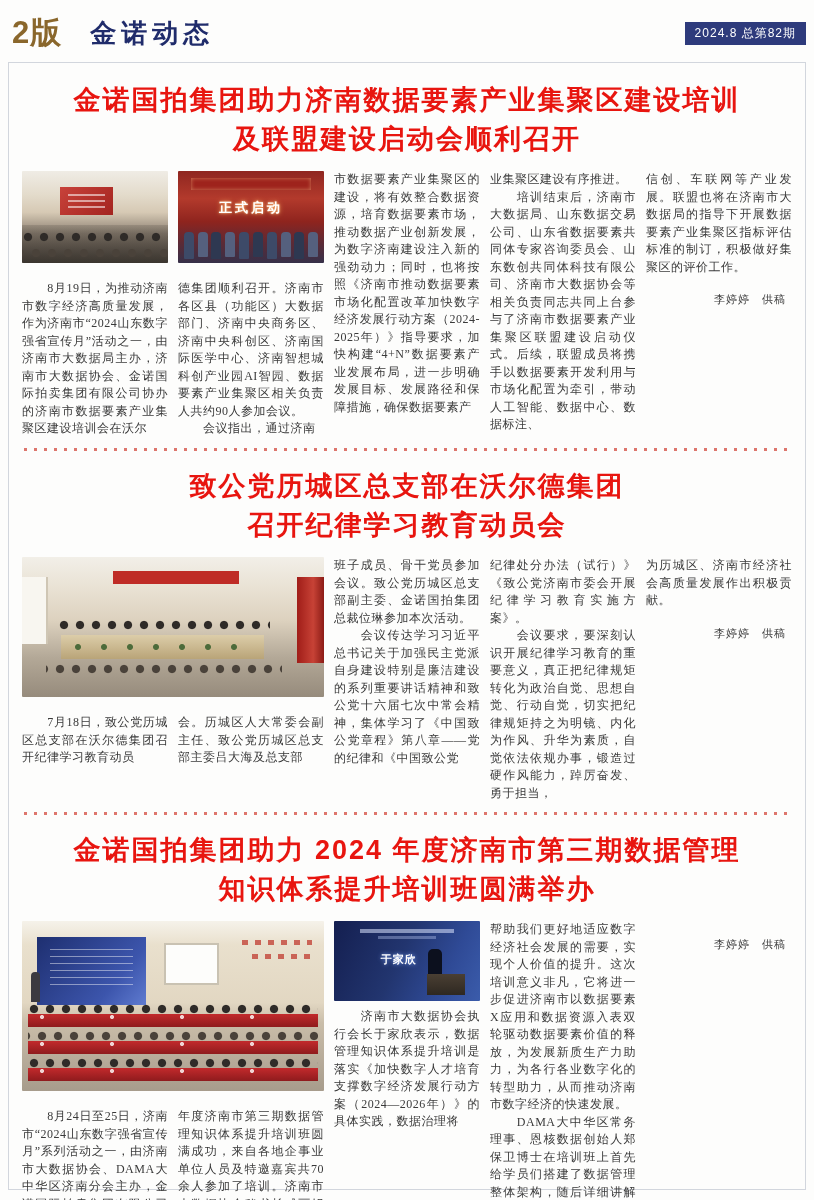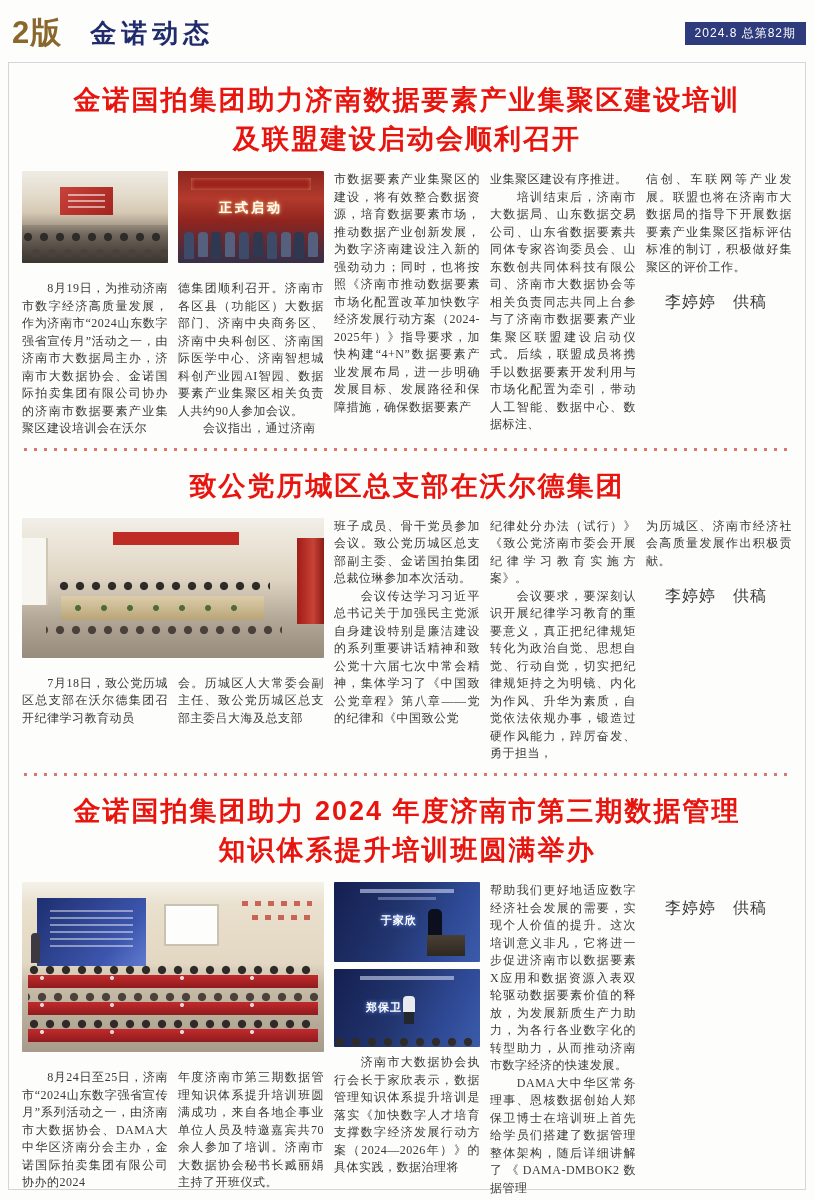--- a/index.html
+++ b/index.html
@@ -21,21 +21,21 @@
 
   .headline{margin:16px 0 12px;text-align:center;color:#e8150f;
             font-family:"Liberation Sans","DejaVu Sans",sans-serif;font-weight:800;
             font-size:27px;line-height:1.45;letter-spacing:2px;}
   .headline span{display:block;}
 
   .row{display:grid;grid-template-columns:repeat(5,1fr);column-gap:10px;}
   .span2{grid-column:span 2;}
   .body{margin:0;font-size:12px;line-height:17.5px;letter-spacing:0.5px;
         text-align:justify;white-space:pre-line;}
-  .byline{margin:16px 6px 0 0;font-size:16px;text-align:center;letter-spacing:1px;}
+  .byline{margin:16px 6px 0 0;font-size:11px;text-align:right;letter-spacing:1px;}
 
   .sep{height:3px;margin:10px 2px 6px;
        background-image:repeating-linear-gradient(90deg,#dd766d 0 3px,transparent 3px 10px);}
 
   
   .photo{position:relative;overflow:hidden;border-radius:1px;margin-bottom:17px;}
   .h92{height:92px;} .h140{height:140px;} .h170{height:170px;} .h78{height:78px;} .h80{height:80px;}
 
   
   .ph-a11{background:linear-gradient(180deg,#efece5 0%,#e3dbcb 26%,#d6c9b4 45%,#8d8173 68%,#575046 100%);}
@@ -170,20 +170,21 @@
           <p class="byline">李婷婷　供稿</p>
         </div>
       </div>
     </section>
 
     <div class="sep"></div>
 
     <section>
       <h1 class="headline">
         <span>致公党历城区总支部在沃尔德集团</span>
+        <span>召开纪律学习教育动员会</span>
       </h1>
       <div class="row">
         <div class="span2">
           <div class="photo h140 ph-a2">
             <div class="window"></div>
             <div class="banner"></div>
             <div class="curtain"></div>
             <div class="far heads"></div>
             <div class="table">
                 <i></i>
@@ -239,28 +240,20 @@
         </div>
         <div>
           <div class="stack">
             <div class="photo h80 ph-stage ph-top">
               <div class="titlebar"></div>
               <div class="titlebar t2"></div>
               <span class="pname">于家欣</span>
               <i class="spk"></i>
               <div class="podium"></div>
             </div>
-            <div class="photo h78 ph-stage ph-bot">
-              <div class="titlebar"></div>
-              <span class="pname">郑保卫</span>
-              <i class="spk">
-                  <i></i>
-                </i>
-              <div class="aud heads"></div>
-            </div>
           </div>
           <p class="body">　　济南市大数据协会执行会长于家欣表示，数据管理知识体系提升培训是落实《加快数字人才培育支撑数字经济发展行动方案（2024—2026年）》的具体实践，数据治理将</p>
         </div>
         <p class="body">帮助我们更好地适应数字经济社会发展的需要，实现个人价值的提升。这次培训意义非凡，它将进一步促进济南市以数据要素X应用和数据资源入表双轮驱动数据要素价值的释放，为发展新质生产力助力，为各行各业数字化的转型助力，从而推动济南市数字经济的快速发展。
 　　DAMA大中华区常务理事、恩核数据创始人郑保卫博士在培训班上首先给学员们搭建了数据管理整体架构，随后详细讲解了《DAMA-DMBOK2数据管理</p>
         <div>
           <p class="byline">李婷婷　供稿</p>
         </div>
       </div>
     </section>

